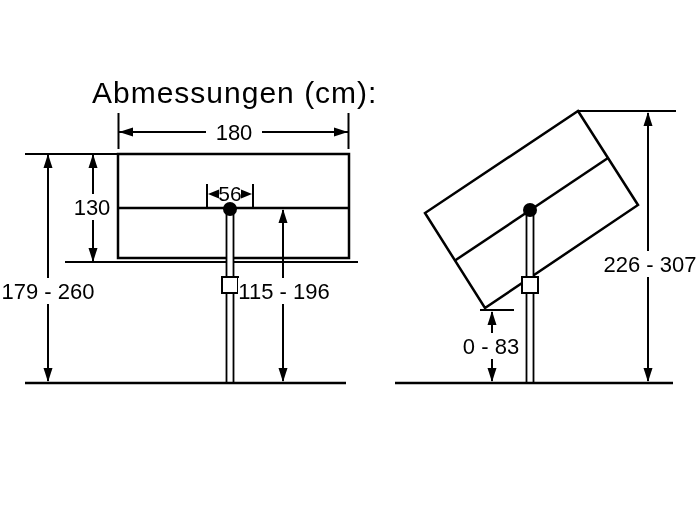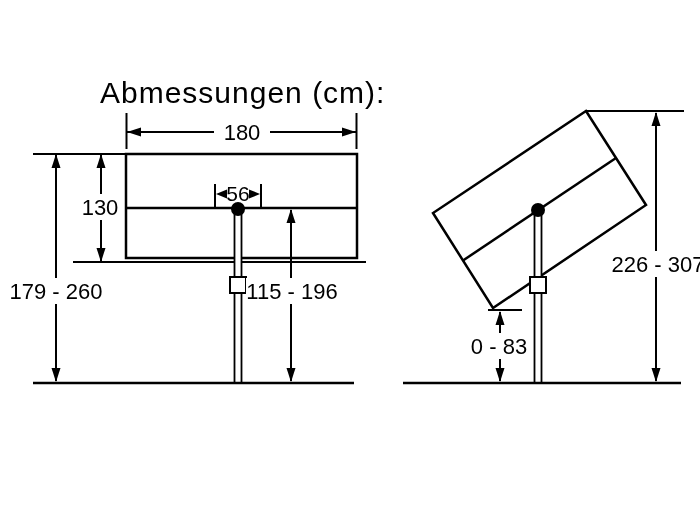--- a/index.html
+++ b/index.html
@@ -1,16 +1,16 @@
 <!DOCTYPE html>
 <html><head>
 <meta charset="utf-8">
 <style>
   html, body { margin: 0; padding: 0; background: #ffffff; }
-  .stage { width: 563px; height: 506px; position: relative; background: #fff; padding-left: 8px; }
+  .stage { width: 563px; height: 506px; position: relative; background: #fff; }
   svg { display: block; }
   .lbl {
     font-family: "Liberation Sans", sans-serif;
     font-size: 22px;
     fill: #000;
   }
   .lbl-small { font-size: 21px; }
   .title {
     font-family: "Liberation Sans", sans-serif;
     font-size: 30px;

